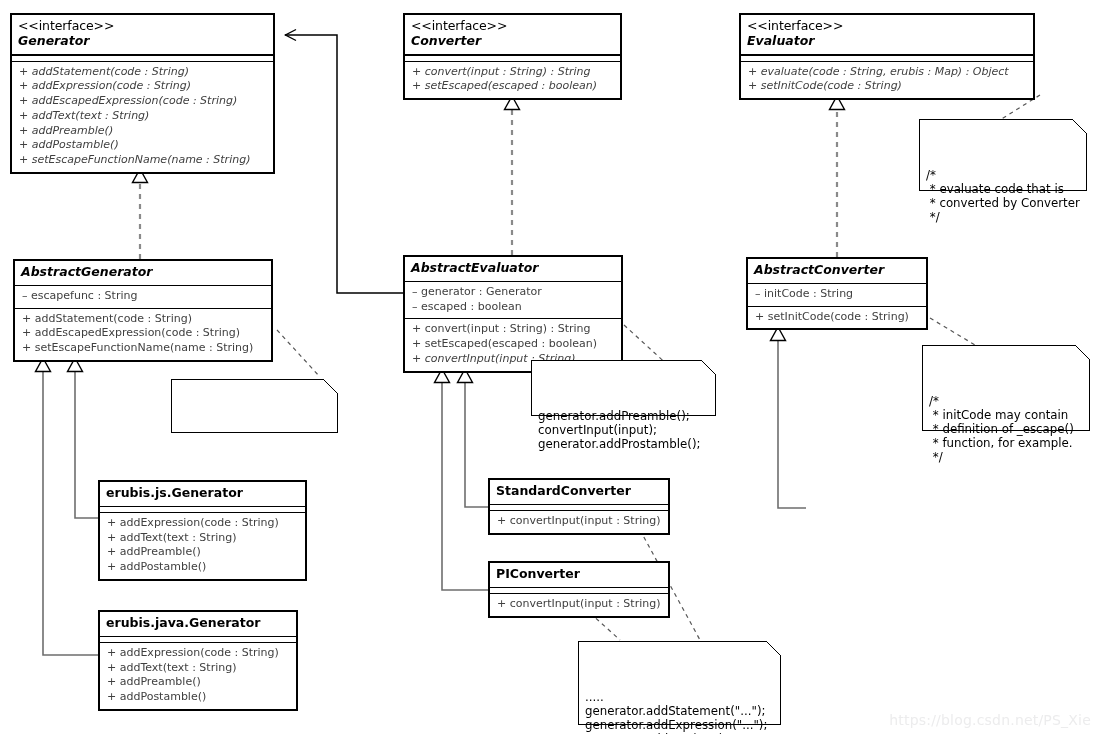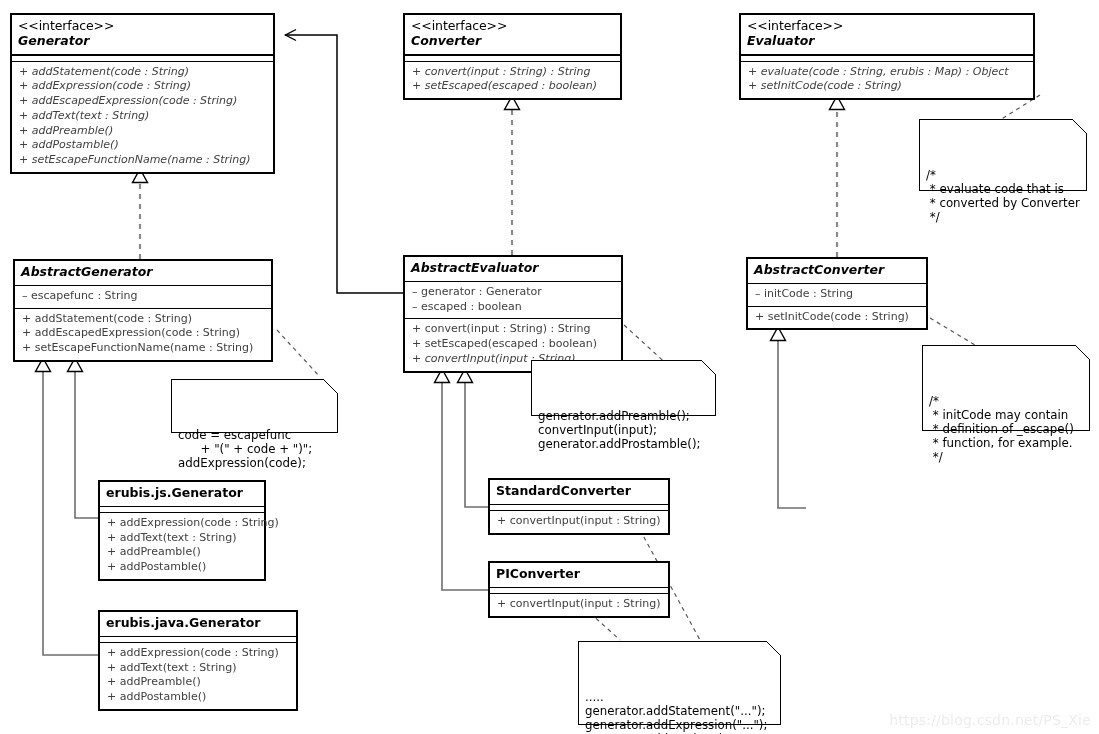--- a/index.html
+++ b/index.html
@@ -250,23 +250,20 @@
     <div class="sep-thin"></div>
     <div class="compartment">
       <div class="member">+ addStatement(code : String)</div>
       <div class="member">+ addEscapedExpression(code : String)</div>
       <div class="member">+ setEscapeFunctionName(name : String)</div>
     </div>
   </div>
 
   <div class="note" style="left:171px; top:379px; width:167px; height:54px;">
     <div class="fold"></div>
-    <div class="note-inner">code = escapefunc
-      + "(" + code + ")";
-addExpression(code);</div>
   </div>
 
   <div class="uml-class" style="left:403px; top:255px; width:220px;">
     <div class="uml-head">
       <span class="cls-name abstract">AbstractEvaluator</span>
     </div>
     <div class="sep-thin"></div>
     <div class="compartment">
       <div class="member">– generator : Generator</div>
       <div class="member">– escaped : boolean</div>
@@ -302,21 +299,21 @@
 
   <div class="note" style="left:922px; top:345px; width:168px; height:86px;">
     <div class="fold"></div>
     <div class="note-inner">/*
  * initCode may contain
  * definition of _escape()
  * function, for example.
  */</div>
   </div>
 
-  <div class="uml-class" style="left:98px; top:480px; width:168px;">
+  <div class="uml-class" style="left:98px; top:480px; width:209px;">
     <div class="uml-head">
       <span class="cls-name">erubis.js.Generator</span>
     </div>
     <div class="sep-thin"></div>
     <div class="compartment empty"></div>
     <div class="sep-thin"></div>
     <div class="compartment">
       <div class="member">+ addExpression(code : String)</div>
       <div class="member">+ addText(text : String)</div>
       <div class="member">+ addPreamble()</div>

